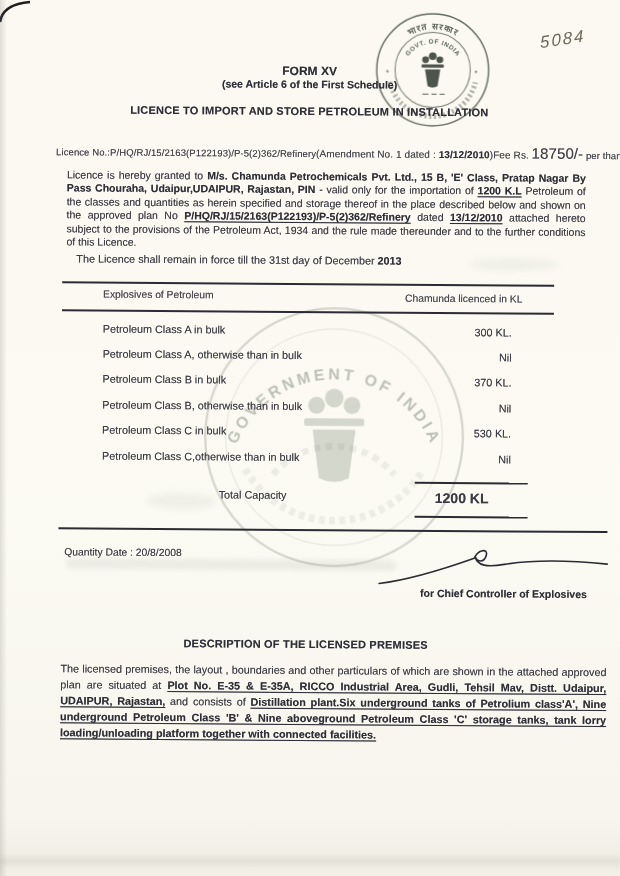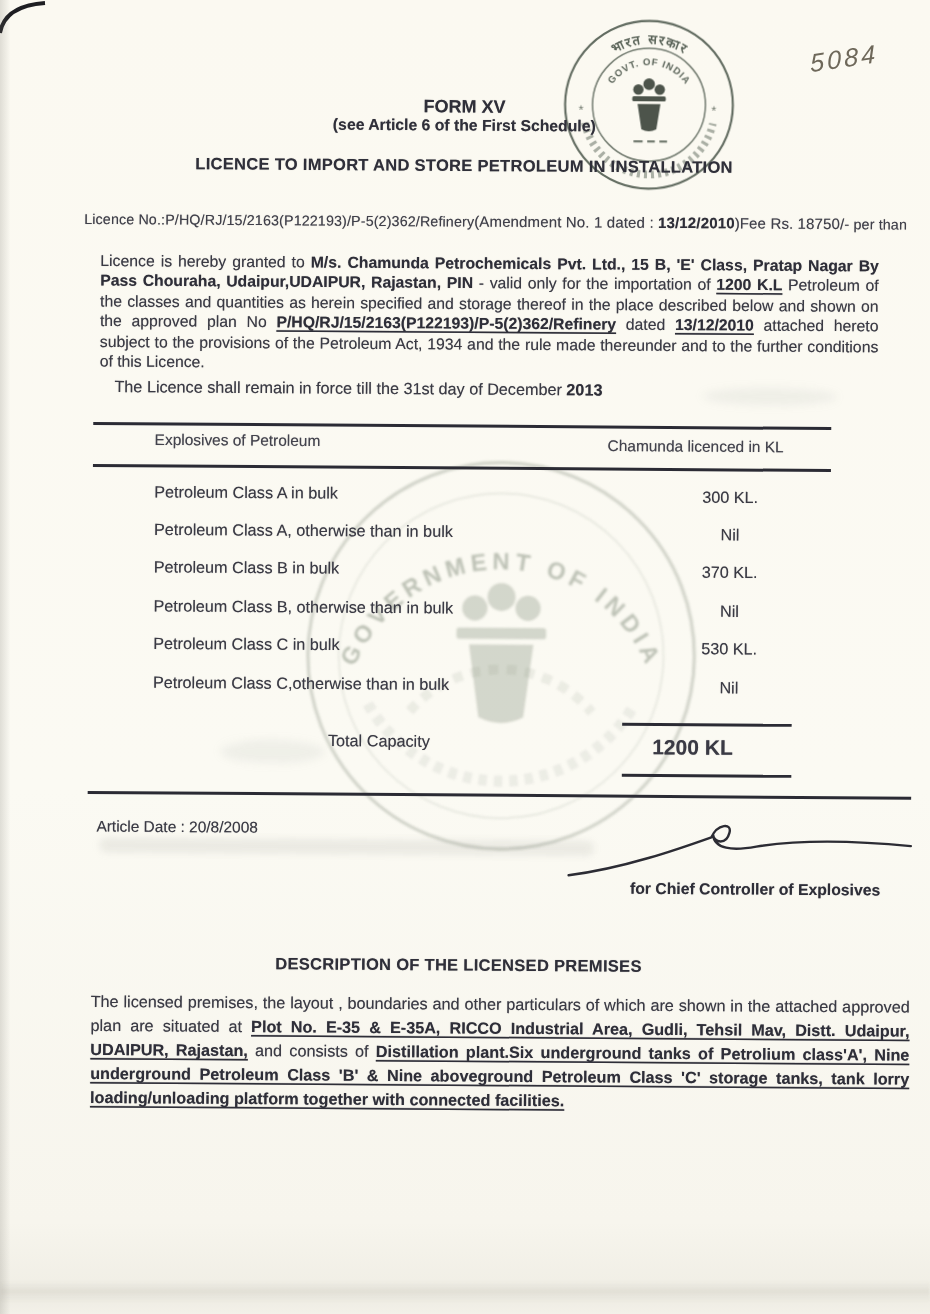--- a/index.html
+++ b/index.html
@@ -26,38 +26,38 @@
   .handwritten{position:absolute;left:540px;top:26px;font-size:17px;font-style:italic;
     letter-spacing:2px;color:#564f40;transform:rotate(-9deg) skewX(-6deg);opacity:.85;}
 
   .form-title{left:0;top:62px;width:620px;text-align:center;font-size:12px;font-weight:700;color:#2f2f39;}
   .form-subtitle{left:0;top:76px;width:620px;text-align:center;font-size:10.5px;font-weight:700;color:#2f2f39;}
   .doc-title{left:0;top:103px;width:620px;text-align:center;font-size:11px;font-weight:700;
     letter-spacing:.2px;color:#2f2f39;}
 
   .licno{left:57px;top:141px;width:556px;font-size:9.5px;letter-spacing:.1px;color:#40404a;white-space:nowrap;}
   .licno .amend{font-size:10px;margin-top:44px;}
-  .licno .feeval{font-size:10px;margin-top:16px;}
+  .licno .feeval{font-size:15px;margin-top:16px;}
 
   .grant{left:68px;top:168px;width:519px;font-size:10.5px;line-height:13.4px;text-align:justify;}
   .validity{left:78px;top:252px;font-size:10.8px;}
 
   .rule{position:absolute;background:#2b2b34;}
   .tbl-top{left:64px;top:281px;width:492px;height:2.2px;}
   .tbl-mid{left:64px;top:309px;width:492px;height:2.2px;}
   .tbl-bot{left:62px;top:527px;width:549px;height:2.4px;}
   .tot-top{left:418px;top:479px;width:113px;height:1.8px;}
   .tot-bot{left:418px;top:513px;width:113px;height:1.8px;}
 
   .th1{left:105px;top:288px;font-size:10.3px;color:#43434d;}
   .th2{left:407px;top:290px;font-size:10.3px;color:#43434d;}
 
   .trow{position:absolute;left:0;width:620px;height:20px;font-size:10.8px;}
   .trow .desc{position:absolute;left:105px;top:0;}
-  .trow .qty{position:absolute;left:424px;top:1px;width:130px;text-align:center;}
+  .trow .qty{position:absolute;left:384px;top:1px;width:130px;text-align:right;}
   .r1{top:322px;}.r2{top:347px;}.r3{top:372px;}.r4{top:398px;}.r5{top:423px;}.r6{top:449px;}
 
   .total-label{left:222px;top:487px;font-size:10.8px;}
   .total-value{left:398px;top:487px;width:134px;text-align:center;font-size:14px;font-weight:bold;}
 
   .licdate{left:68px;top:546px;font-size:10.3px;}
   .signatory{left:424px;top:584px;font-size:10.5px;font-weight:700;color:#2e2e38;}
   .sig-svg{position:absolute;left:380px;top:543px;}
   .sig-smudge{position:absolute;left:70px;top:558px;width:330px;height:10px;
     background:rgba(150,150,142,.15);filter:blur(2.5px);border-radius:5px;}
@@ -187,21 +187,21 @@
     <div class="rule tot-top"></div>
     <div class="txt total-label">Total Capacity</div>
     <div class="txt total-value">1200 KL</div>
     <div class="rule tot-bot"></div>
     <div class="rule tbl-bot"></div>
 
     <div class="blot1"></div>
     <div class="blot2"></div>
 
     <div class="txt licdate">
-      <span>Article Date : </span><span>20/8/2008</span>
+      <span>Quantity Date : </span><span>20/8/2008</span>
     </div>
 
     <div class="sig-smudge"></div>
     <svg class="sig-svg" width="235" height="45" viewBox="0 0 235 45">
       <path d="M3,38 C40,33 76,20 98,12 C102,3 112,2 110,9 C108,17 100,16 99,10 C100,20 112,21 128,18 C152,14 188,13 231,17" fill="none" stroke="#2c2c34" stroke-width="1.6" stroke-linecap="round"></path>
     </svg>
     <div class="txt signatory">for Chief Controller of Explosives</div>
 
     <div class="txt prem-title">DESCRIPTION OF THE LICENSED PREMISES</div>
     <div class="txt premises">

